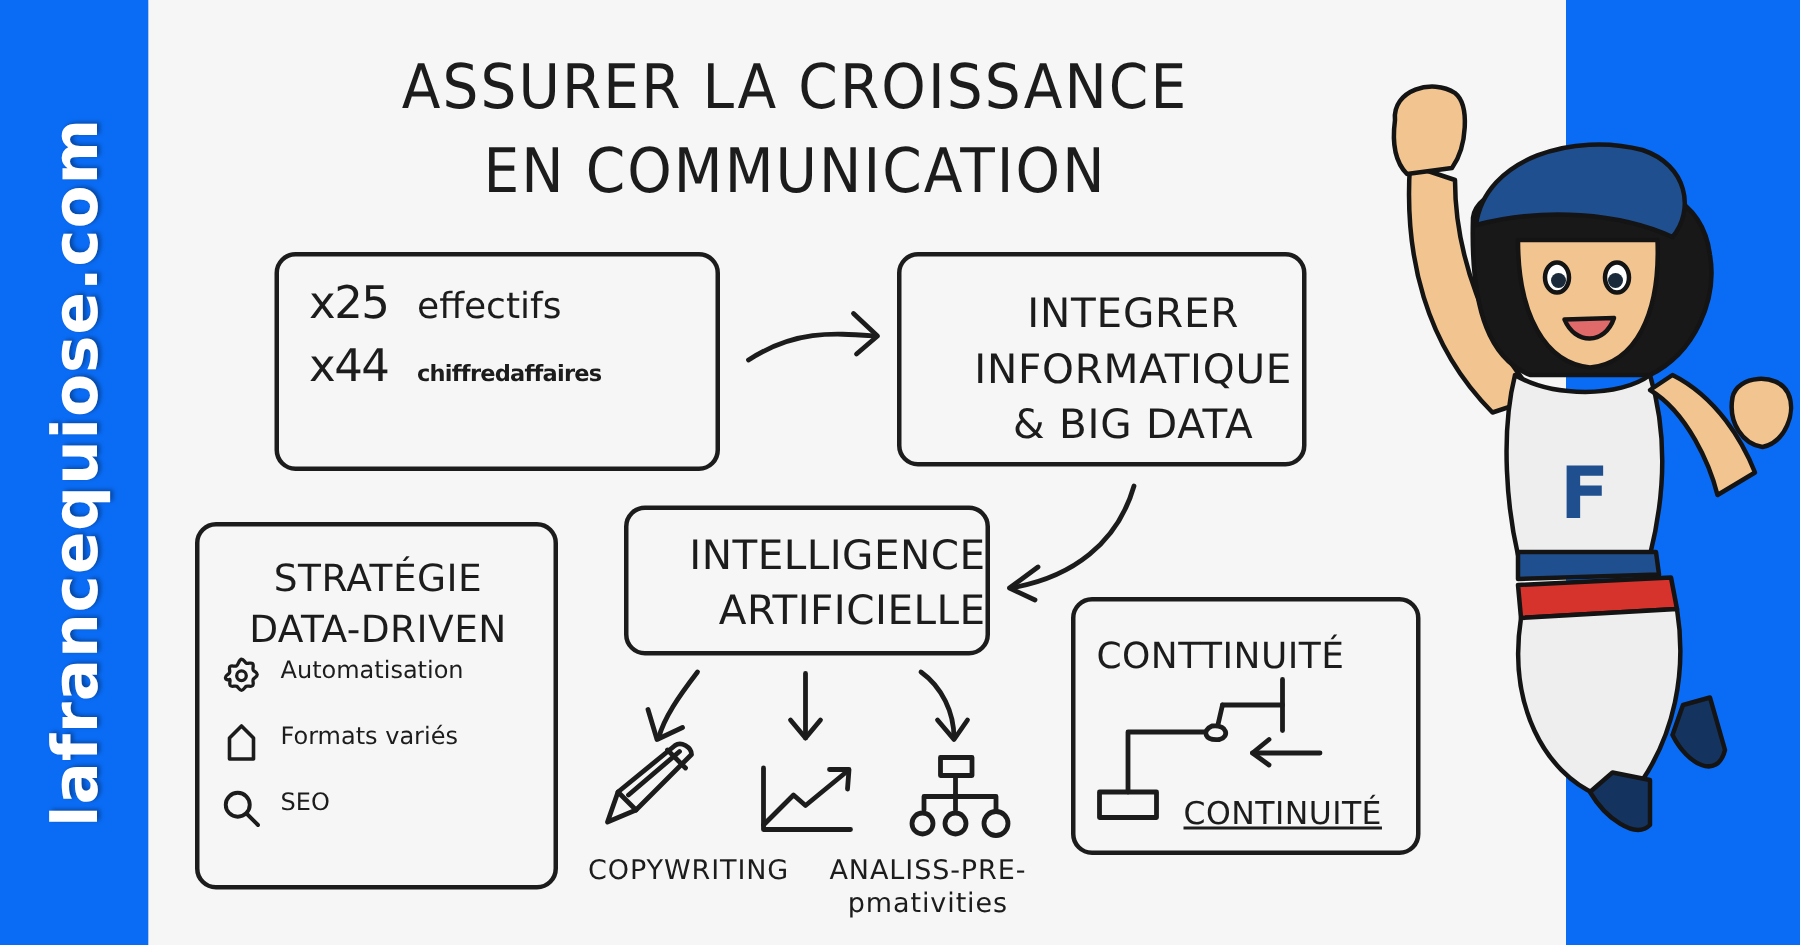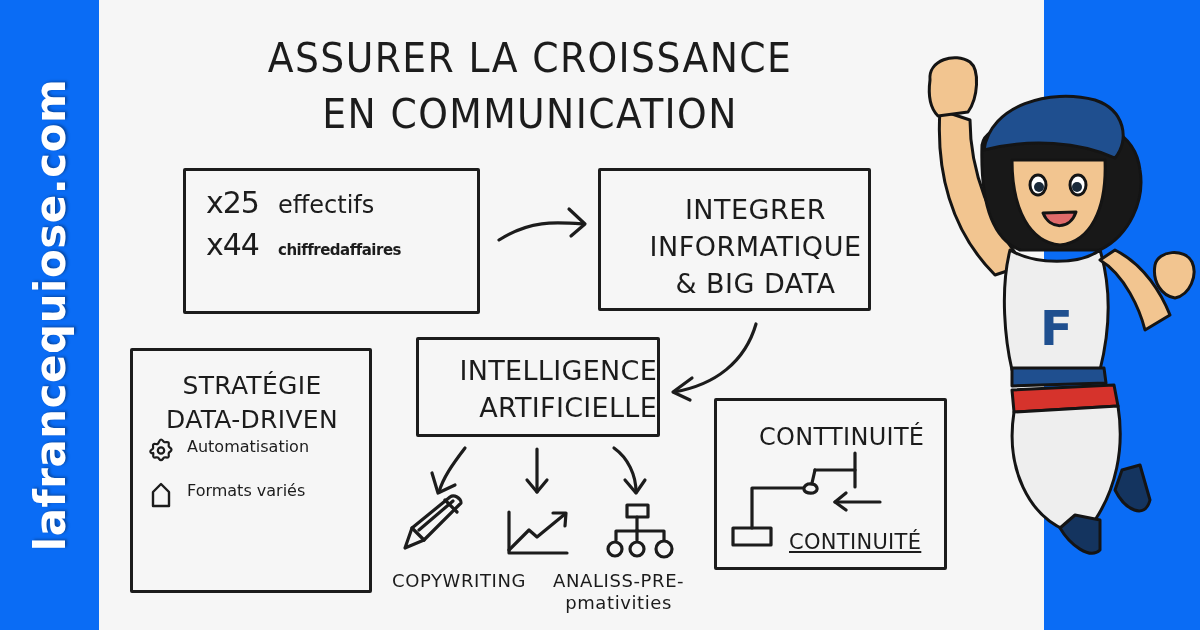--- a/index.html
+++ b/index.html
@@ -43,21 +43,21 @@
     position: absolute; left: 180px; top: 30px; width: 700px;
     text-align: center;
     font-size: 41px; line-height: 56px; letter-spacing: 1.5px;
     font-weight: normal;
     transform: scaleX(0.92);
   }
   .title div { display: block; }
   .box {
     position: absolute;
     border: 3px solid #1c1c1c;
-    border-radius: 2px;
+    border-radius: 14px;
     background: transparent;
   }
   .box-metrics { left: 183px; top: 168px; width: 297px; height: 146px; padding: 14px 0 0 20px; }
   .metric { display: flex; align-items: baseline; height: 42px; white-space: nowrap; }
   .metric .mult { font-size: 30px; width: 72px; letter-spacing: -1px; }
   .metric .lbl { font-size: 24px; }
   .metric.small .lbl { font-size: 15px; letter-spacing: -0.5px; font-weight: bold; }
 
   .box-integrer { left: 598px; top: 168px; width: 273px; height: 143px; text-align: center; padding-top: 20px; }
   .box-integrer div { font-size: 27px; line-height: 37px; letter-spacing: 0.5px; padding-left: 42px; }
@@ -65,21 +65,21 @@
   .box-strategie { left: 130px; top: 348px; width: 242px; height: 245px; padding: 18px 12px 0 14px; }
   .box-strategie .head { text-align: center; font-size: 25px; line-height: 34px; letter-spacing: 0.3px; }
   .feature { display: flex; align-items: flex-start; height: 44px; font-size: 16px; }
   .feature:first-of-type { margin-top: 8px; }
   .feature svg { width: 28px; height: 28px; margin-right: 12px; flex: none; }
 
   .box-ia { left: 416px; top: 337px; width: 244px; height: 100px; text-align: right; padding-top: 12px; }
   .box-ia div { font-size: 27px; line-height: 37px; letter-spacing: 0.3px; }
 
   .box-cont { left: 714px; top: 398px; width: 233px; height: 172px; }
-  .cont-title { position: absolute; left: 14px; top: 22px; font-size: 24px; letter-spacing: 0.3px; white-space: nowrap; margin-left: 28px; }
+  .cont-title { position: absolute; left: 14px; top: 22px; font-size: 24px; letter-spacing: 0.3px; white-space: nowrap; }
   .cont-sub { position: absolute; left: 72px; top: 129px; font-size: 21px; letter-spacing: 0.3px; white-space: nowrap; text-decoration: underline; }
 
   .lbl-copy { position: absolute; left: 392px; top: 570px; font-size: 18px; letter-spacing: 0.6px; white-space: nowrap; }
   .lbl-anal { position: absolute; left: 553px; top: 570px; font-size: 18px; letter-spacing: 0.6px; white-space: nowrap; line-height: 22px; text-align: center; }
 
   .svg-layer { position: absolute; left: 0; top: 0; width: 1200px; height: 630px; pointer-events: none; }
   .mascot { position: absolute; left: 900px; top: 50px; width: 300px; height: 530px; }
 </style>
 </head>
 <body>
@@ -121,20 +121,27 @@
       <circle cx="14" cy="13.5" r="3.2"></circle>
     </svg>
     <span>Automatisation</span>
   </div>
   <div class="feature">
     <svg viewBox="0 0 28 28" fill="none" stroke="#1c1c1c" stroke-width="2.4" stroke-linejoin="round">
       <path d="M6 11 L14 3 L22 11 L22 25 L6 25 Z"></path>
     </svg>
     <span>Formats variés</span>
   </div>
+  <div class="feature">
+    <svg viewBox="0 0 28 28" fill="none" stroke="#1c1c1c" stroke-width="2.6" stroke-linecap="round">
+      <circle cx="11.5" cy="11.5" r="8"></circle>
+      <path d="M17.5 17.5 L25 25"></path>
+    </svg>
+    <span>SEO</span>
+  </div>
 </div>
 
 <div class="box box-ia hand">
   <div>INTELLIGENCE</div>
   <div>ARTIFICIELLE</div>
 </div>
 
 <div class="box box-cont hand">
   <div class="cont-title">CONTTINUITÉ</div>
   <div class="cont-sub">CONTINUITÉ</div>

